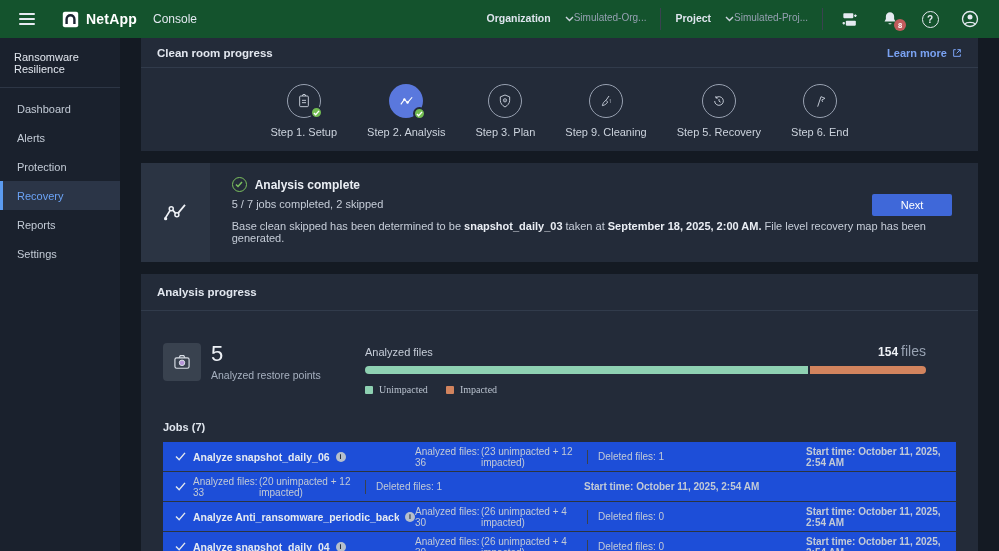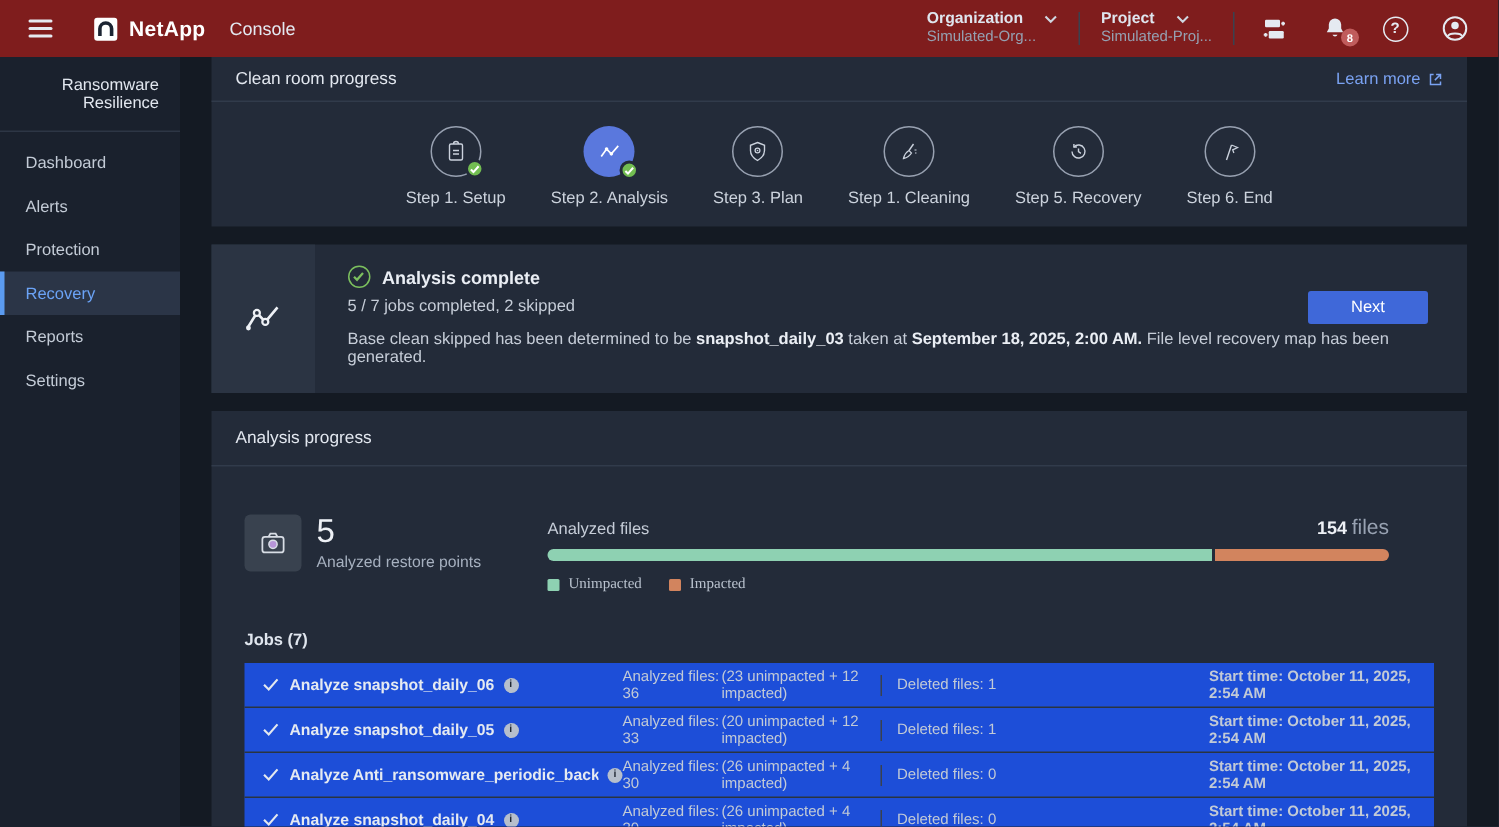--- a/index.html
+++ b/index.html
@@ -4,46 +4,46 @@
 <style>
   * { margin:0; padding:0; box-sizing:border-box; }
   html,body { width:999px; height:551px; }
   body {
     position:relative; overflow:hidden;
     background:#141a23;
     font-family:"Liberation Sans", sans-serif;
     color:#dde3ec;
   }
   
-  .header { position:absolute; top:0; left:0; right:0; height:38px; background:#7f1d1d; display:flex; align-items:center; z-index:9; }
+  .header { position:absolute; top:0; left:0; right:0; height:38px; background:#14532d; display:flex; align-items:center; z-index:9; }
   .hamburger { width:54px; height:38px; display:flex; align-items:center; justify-content:center; cursor:pointer; }
   .hamburger .bars { width:16px; }
   .hamburger .bars div { height:2px; background:#e6eaf1; margin:3px 0; border-radius:1px; }
   .brand { display:flex; align-items:center; gap:7px; margin-left:8px; }
   .brand-name { font-size:14px; font-weight:bold; color:#ffffff; letter-spacing:.2px; }
   .app-title { margin-left:16px; font-size:12px; color:#e3e8f0; }
   .header-right { margin-left:auto; display:flex; align-items:center; gap:14px; padding-right:16px; }
-  .scope { display:flex; flex-direction:column; line-height:1.25; cursor:pointer; }
+  .scope { display:flex; flex-direction:row; line-height:1.25; cursor:pointer; }
   .scope-label { font-size:10.5px; font-weight:bold; color:#dfe5ee; display:flex; align-items:center; gap:14px; }
   .scope-value { font-size:10px; color:#95a0b1; }
   .vdiv { width:1px; height:22px; background:#3a4250; }
   .hicon { width:26px; height:26px; display:flex; align-items:center; justify-content:center; position:relative; cursor:pointer; }
   .badge { position:absolute; right:-3px; bottom:1px; min-width:12px; height:12px; border-radius:7px; background:#c05c5c; color:#fff; font-size:7.5px; font-weight:bold; display:flex; align-items:center; justify-content:center; padding:0 2px; }
   .help-circle { width:17px; height:17px; border-radius:50%; border:1.5px solid #e5eaf1; color:#e5eaf1; font-size:10px; font-weight:bold; display:flex; align-items:center; justify-content:center; }
   
   .sidebar { position:absolute; top:38px; left:0; width:120px; bottom:0; background:#1a212d; }
-  .sidebar-title { font-size:11px; color:#e2e7ef; padding:13px 14px 12px;text-align:right; }
+  .sidebar-title { font-size:11px; color:#e2e7ef; padding:13px 14px 12px; }
   .sidebar-divider { height:1px; background:#2d3645; }
   .nav { margin-top:6px; }
   .nav-item { height:29px; display:flex; align-items:center; padding-left:14px; font-size:11px; color:#c3cbd6; cursor:pointer; border-left:3px solid transparent; }
   .nav-item.active { background:#2b3547; color:#6ba3f6; border-left-color:#5b9bf0; }
   
   .main { position:absolute; top:38px; left:120px; right:0; bottom:0; padding:0 21px; }
   .card { background:#232b39; }
-  .card-header { height:29px; display:flex; align-items:center; justify-content:space-between; padding:0 16px; }
+  .card-header { height:29px; display:flex; align-items:center; justify-content:space-between; padding:0 16px;font-weight:bold; }
   .card-title { font-size:11.5px; color:#e2e7ef; }
   .hdiv { height:1px; background:#313b4b; }
   .link { display:flex; align-items:center; gap:5px; font-size:11px; color:#7aa2f2; cursor:pointer; }
   
   .card-steps { height:113px; }
   .steps-row { display:flex; justify-content:center; align-items:flex-start; gap:30px; padding-top:16px; }
   .step { display:flex; flex-direction:column; align-items:center; cursor:pointer; }
   .step-circle { position:relative; width:34px; height:34px; border-radius:50%; border:1.5px solid #98a1b1; color:#cbd2dd; display:flex; align-items:center; justify-content:center; }
   .step-circle.current { border:none; background:#5a78dd; color:#ffffff; }
   .step-check { position:absolute; right:-3px; bottom:-2px; width:13px; height:13px; border-radius:50%; background:#72bd51; border:2px solid #232b39; display:flex; align-items:center; justify-content:center; }
@@ -245,21 +245,21 @@
         <span class="step-label">Step 3. Plan</span>
       </div>
       <div class="step">
         <div class="step-circle">
           <svg width="16" height="16" viewBox="0 0 24 24">
             <path d="M16.5 4.5L12 11" fill="none" stroke="currentColor" stroke-width="1.4"></path>
             <path d="M12 11c-2.5 1.5-4.5 3.5-5.5 8 4.5-1 6.5-3 8-5.5z" fill="none" stroke="currentColor" stroke-width="1.3"></path>
             <path d="M17.5 10.5h2M18 13.5h1.5" stroke="currentColor" stroke-width="1.2"></path>
           </svg>
         </div>
-        <span class="step-label">Step 1. Cleaning</span>
+        <span class="step-label">Step 9. Cleaning</span>
       </div>
       <div class="step">
         <div class="step-circle">
           <svg width="16" height="16" viewBox="0 0 24 24">
             <path d="M5.5 12a6.5 6.5 0 1 0 1.9-4.6" fill="none" stroke="currentColor" stroke-width="1.4"></path>
             <path d="M7.4 4.5v3h3" fill="none" stroke="currentColor" stroke-width="1.4"></path>
             <path d="M12 9v3.2l2.4 1.6" fill="none" stroke="currentColor" stroke-width="1.4"></path>
           </svg>
         </div>
         <span class="step-label">Step 5. Recovery</span>
@@ -362,24 +362,20 @@
         <span class="row-vdiv"></span>
         <span class="jc-deleted">Deleted files: 1</span>
         <span class="jc-start">Start time: October 11, 2025, 2:54 AM</span>
       </div>
       <div class="job-row">
         <span class="jc-check">
             <svg width="11" height="9" viewBox="0 0 12 10">
               <path d="M1 5l3.5 3.5L11 1" fill="none" stroke="#e3e8ef" stroke-width="1.6"></path>
             </svg>
           </span>
-        <span class="jc-name">
-            <span>Analyze snapshot_daily_05</span>
-            <span class="info-dot">i</span>
-          </span>
         <span class="jc-analyzed">Analyzed files: 33</span>
         <span class="jc-breakdown">(20 unimpacted + 12 impacted)</span>
         <span class="row-vdiv"></span>
         <span class="jc-deleted">Deleted files: 1</span>
         <span class="jc-start">Start time: October 11, 2025, 2:54 AM</span>
       </div>
       <div class="job-row">
         <span class="jc-check">
             <svg width="11" height="9" viewBox="0 0 12 10">
               <path d="M1 5l3.5 3.5L11 1" fill="none" stroke="#e3e8ef" stroke-width="1.6"></path>

